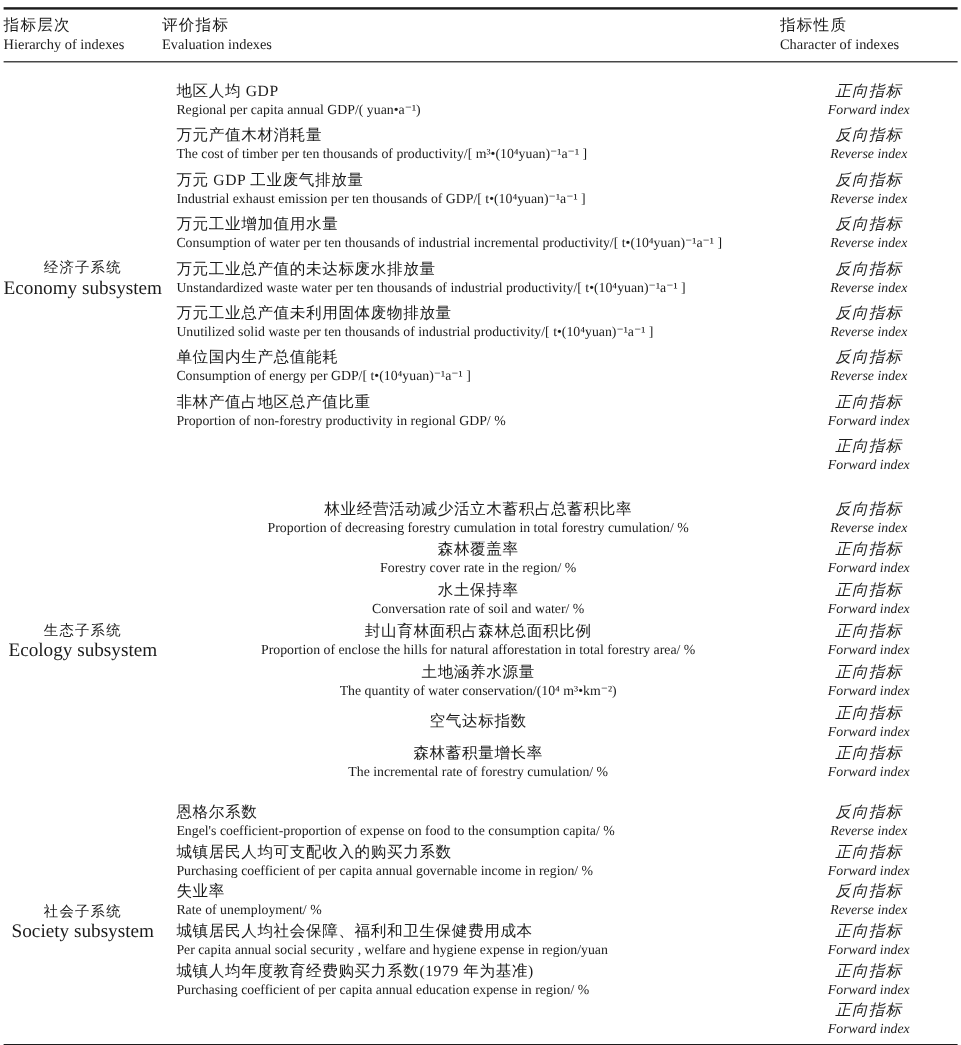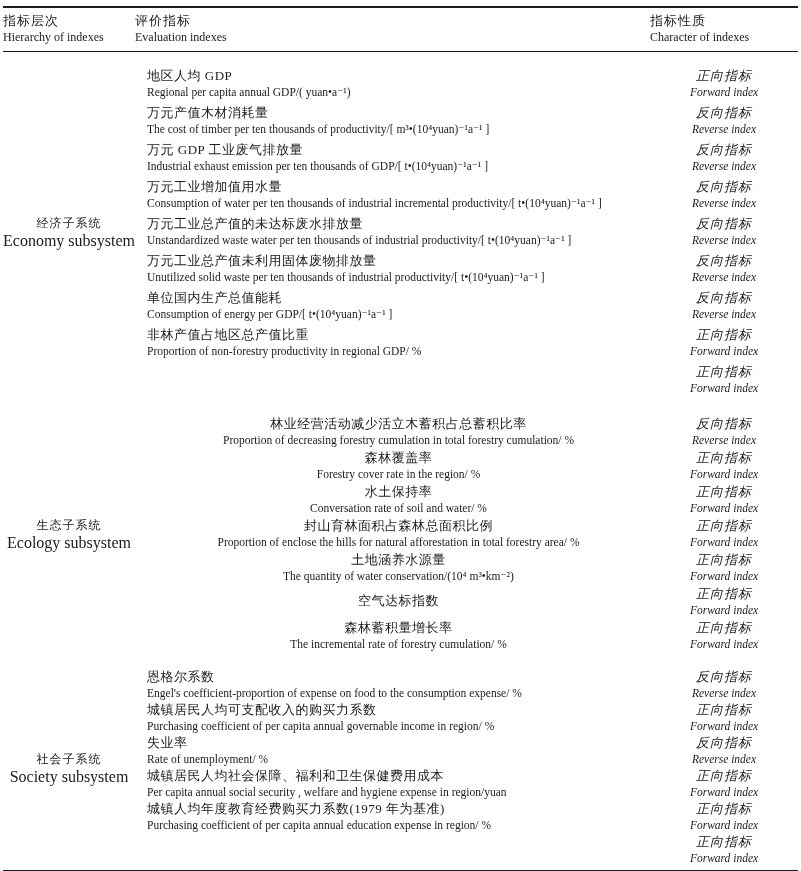--- a/index.html
+++ b/index.html
@@ -261,21 +261,21 @@
   </div>
 
   <div class="section sec-2">
     <div class="sec-hier">
       <div class="zh">社会子系统</div>
       <div class="en">Society subsystem</div>
     </div>
     <div class="sec-eval">
   <div class="row">
     <div class="zh">恩格尔系数</div>
-    <div class="en">Engel's coefficient-proportion of expense on food to the consumption expense/ %</div>
+    <div class="en">Engel's coefficient-proportion of expense on food to the consumption capita/ %</div>
   </div>
 
   <div class="row">
     <div class="zh">城镇居民人均可支配收入的购买力系数</div>
     <div class="en">Purchasing coefficient of per capita annual governable income in region/ %</div>
   </div>
 
   <div class="row">
     <div class="zh">失业率</div>
     <div class="en">Rate of unemployment/ %</div>

